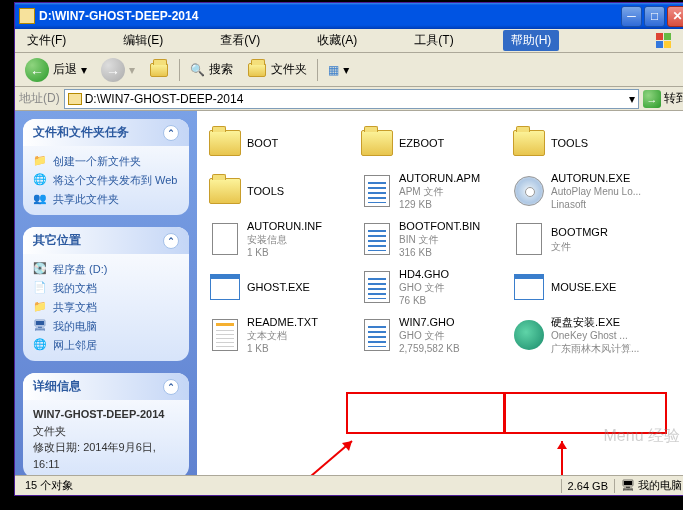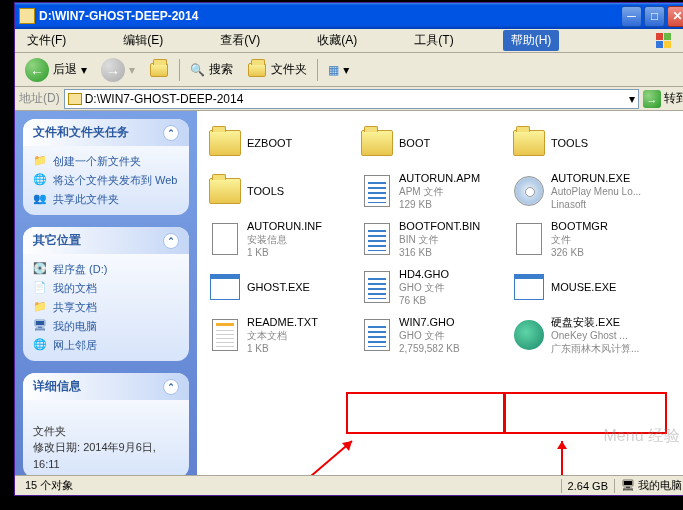--- a/index.html
+++ b/index.html
@@ -193,45 +193,45 @@
             </div>
           </div>
       </div>
 
       <div class="panel">
         <div class="panel-header">
           <span>详细信息</span>
           <span class="chevron">⌃</span>
         </div>
         <div class="panel-body panel-detail">
-          <br>
+          <strong>WIN7-GHOST-DEEP-2014</strong><br>
           <span>文件夹</span><br>
           <span>修改日期:</span>
           <span>2014年9月6日, 16:11</span>
         </div>
       </div>
 
     </div>
 
     <div class="file-area">
       <div class="file-grid" id="file-grid">
           <div class="file-item">
             <div class="file-icon">
               <div class="folder-ico"></div>
             </div>
             <div class="file-info">
+              <div class="file-name">BOOT</div>
+            </div>
+          </div>
+          <div class="file-item">
+            <div class="file-icon">
+              <div class="folder-ico"></div>
+            </div>
+            <div class="file-info">
               <div class="file-name">EZBOOT</div>
-            </div>
-          </div>
-          <div class="file-item">
-            <div class="file-icon">
-              <div class="folder-ico"></div>
-            </div>
-            <div class="file-info">
-              <div class="file-name">BOOT</div>
             </div>
           </div>
           <div class="file-item">
             <div class="file-icon">
               <div class="folder-ico"></div>
             </div>
             <div class="file-info">
               <div class="file-name">TOOLS</div>
             </div>
           </div>
@@ -283,21 +283,20 @@
               <div class="file-meta">316 KB</div>
             </div>
           </div>
           <div class="file-item">
             <div class="file-icon">
               <div class="doc-ico"></div>
             </div>
             <div class="file-info">
               <div class="file-name">BOOTMGR</div>
               <div class="file-meta">文件</div>
-              <div class="file-meta">326 KB</div>
             </div>
           </div>
           <div class="file-item">
             <div class="file-icon">
               <div class="exe-ico"></div>
             </div>
             <div class="file-info">
               <div class="file-name">GHOST.EXE</div>
             </div>
           </div>

